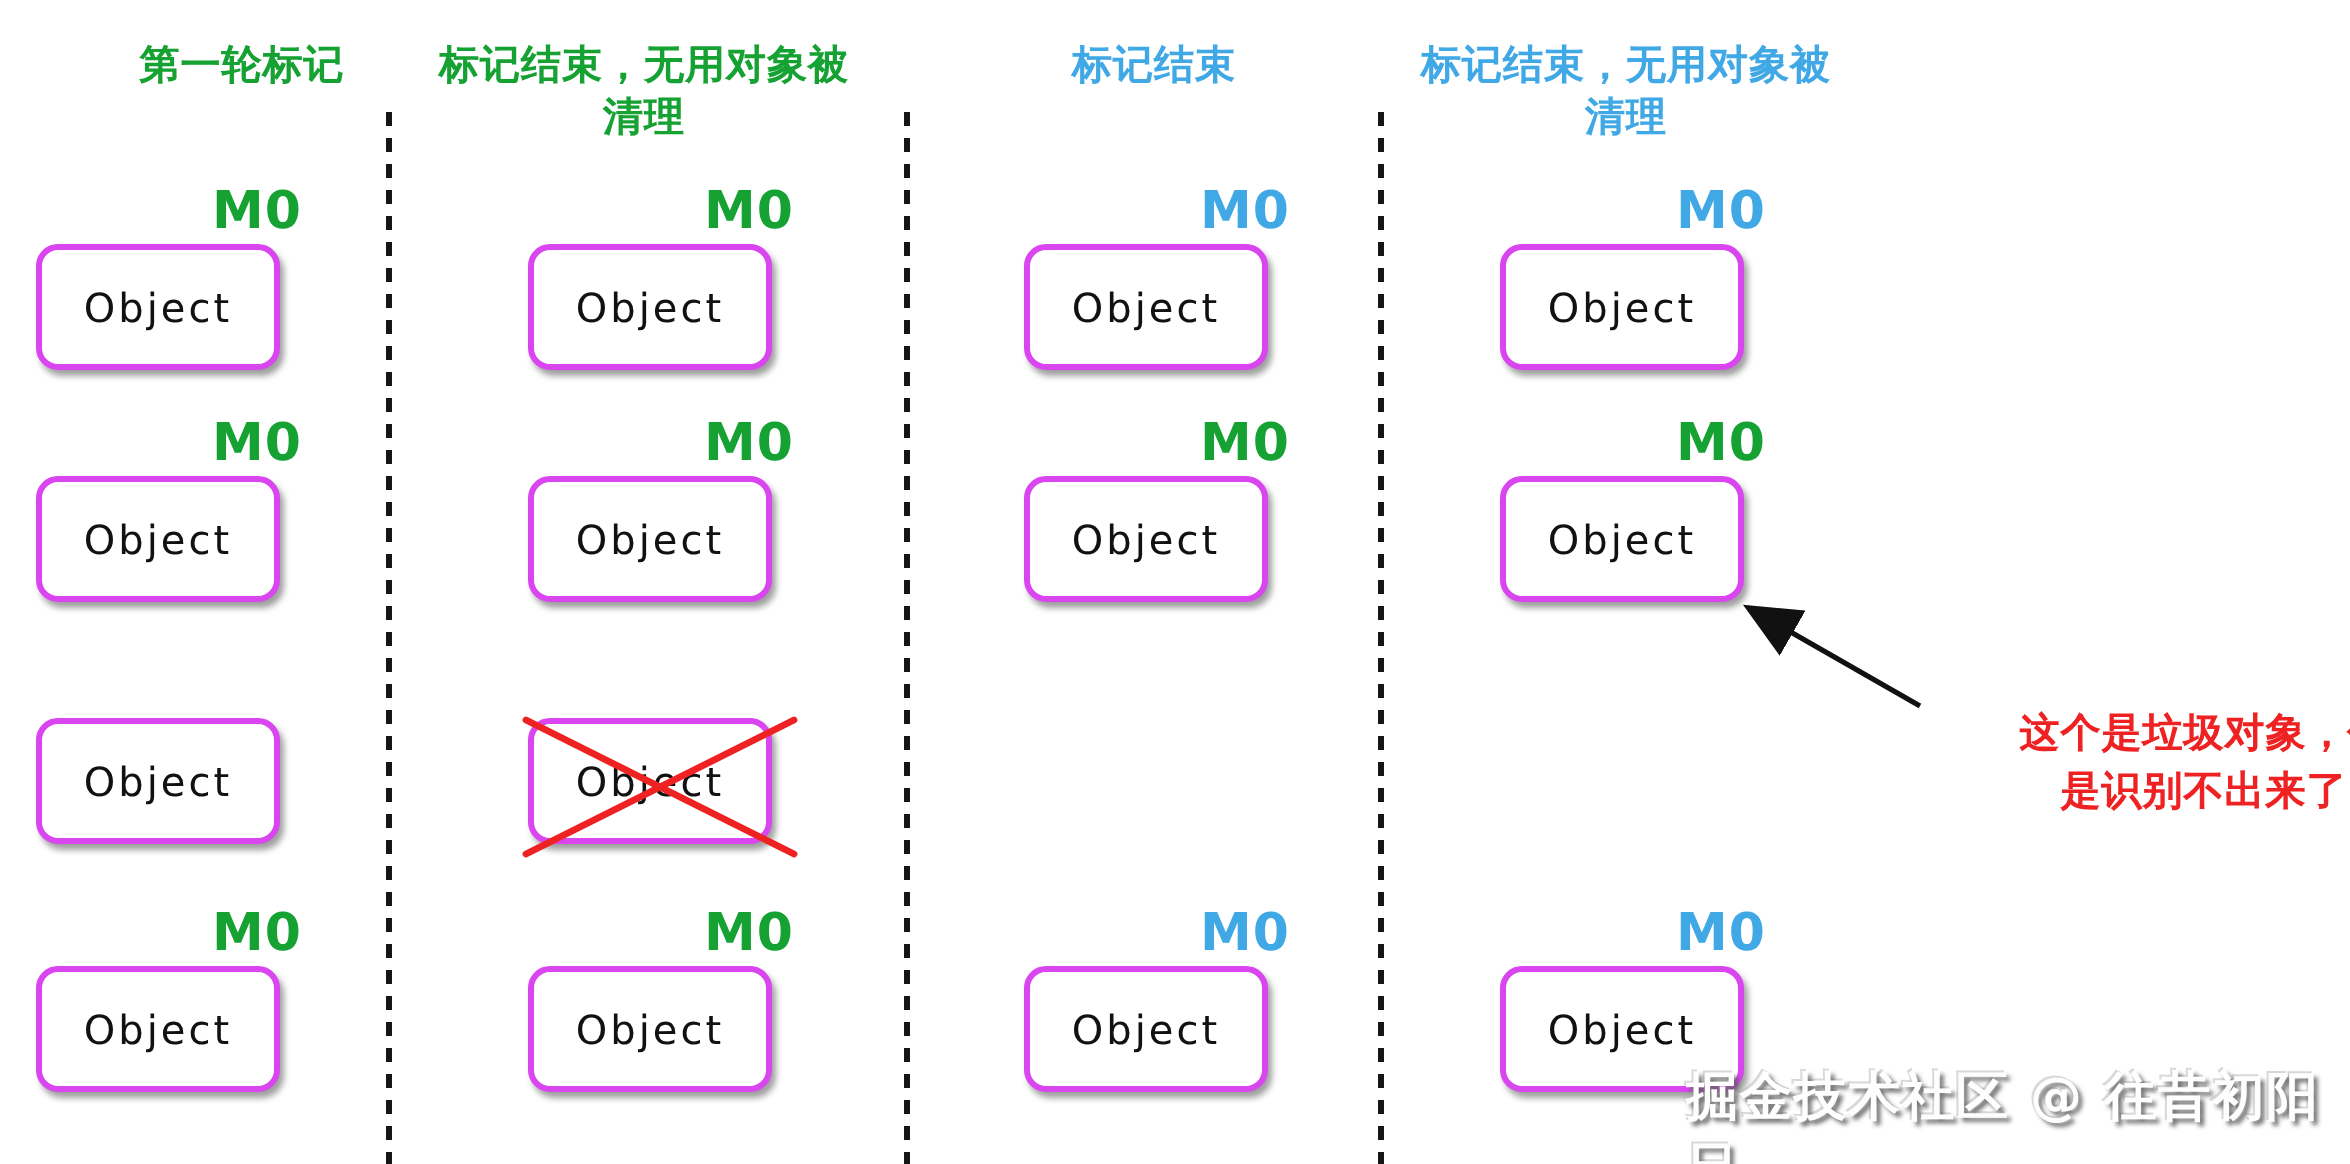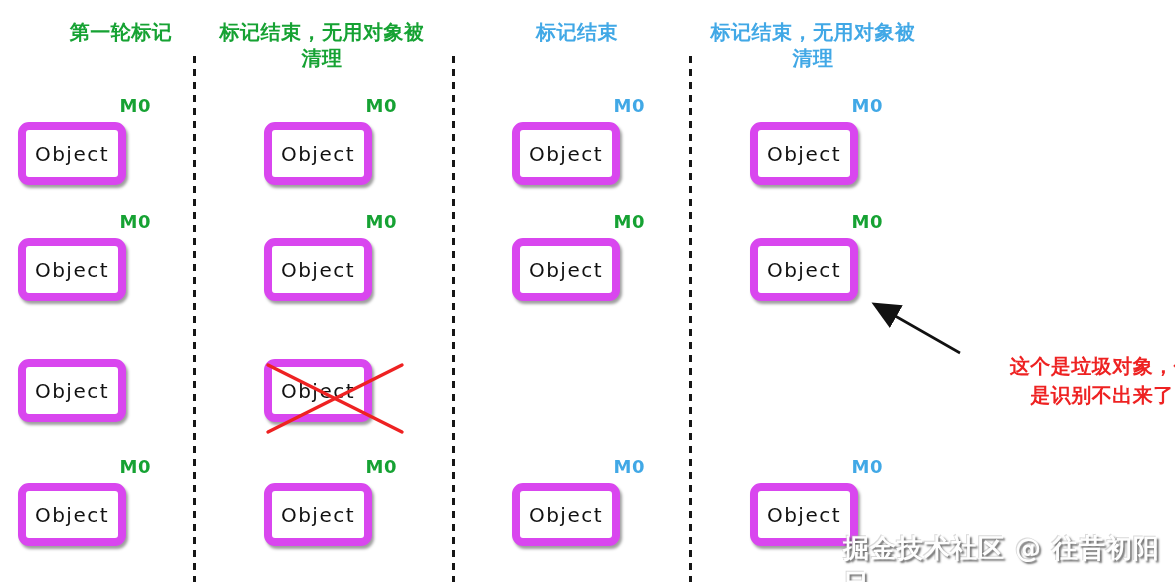--- a/index.html
+++ b/index.html
@@ -13,31 +13,31 @@
     letter-spacing:.5px;top:19px;
   }
   .c-green{color:#16a233;}
   .c-blue{color:#41a8e6;}
   .c-red{color:#ee2222;}
   .divider{
     position:absolute;top:56px;bottom:0;width:3px;
     background:repeating-linear-gradient(to bottom,#161616 0 7px,transparent 7px 13px);
   }
   .obj-box{
-    position:absolute;width:108px;height:63px;background:#ffffff;
-    border:8px solid #d946ef;border-radius:11px;
+    position:absolute;width:122px;height:63px;background:#ffffff;
+    border:3px solid #d946ef;border-radius:11px;
     box-shadow:2px 3px 3px rgba(0,0,0,.38);
     display:flex;align-items:center;justify-content:center;box-sizing:border-box;
   }
   .obj-label{
     font-size:20px;letter-spacing:1.5px;color:#111111;
   }
   .m0-tag{
     position:absolute;width:140px;text-align:right;
-    font-weight:bold;font-size:18px;line-height:26px;letter-spacing:.5px;
+    font-weight:bold;font-size:26px;line-height:26px;letter-spacing:.5px;
   }
   .cross-svg{position:absolute;left:-9px;top:-9px;pointer-events:none;}
   .arrow-svg{position:absolute;left:860px;top:293px;pointer-events:none;}
   .annotation{
     position:absolute;left:1102px;top:352px;transform:translateX(-50%);
     font-weight:bold;font-size:20px;line-height:29px;text-align:center;
     white-space:pre-line;letter-spacing:.5px;width:240px;margin-left:-120px;
     transform:none;
   }
   .watermark{

